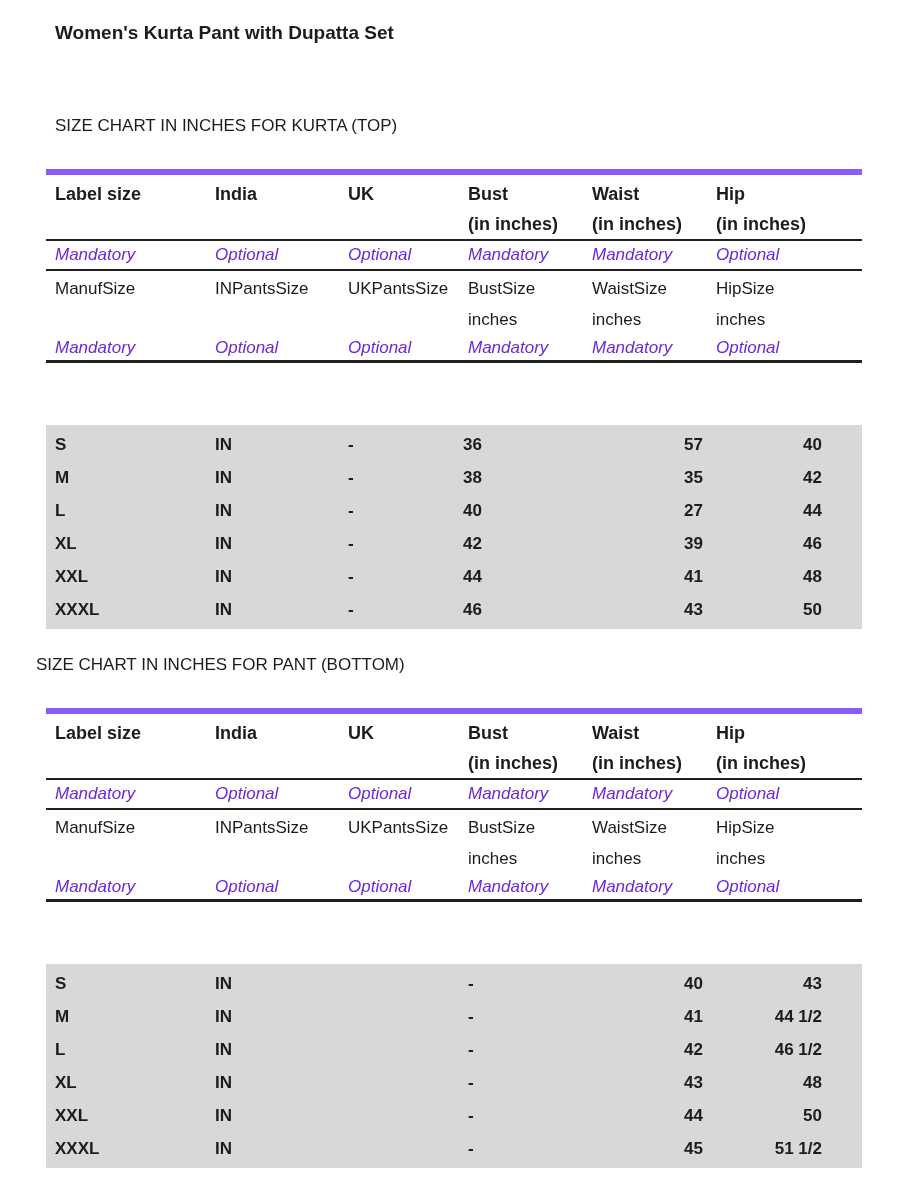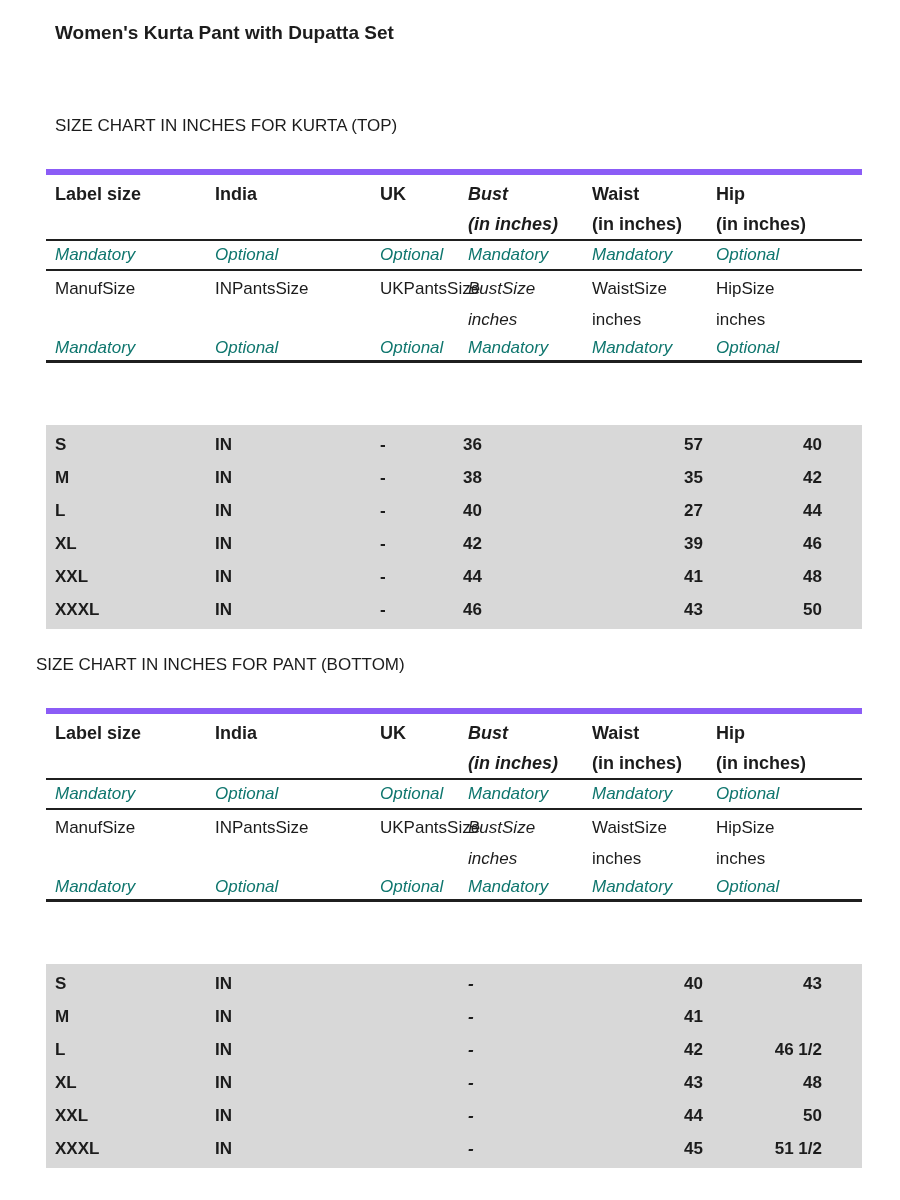--- a/index.html
+++ b/index.html
@@ -11,34 +11,34 @@
   .section-heading{margin-left:55px;font-size:17px;font-weight:400;}
   #heading-kurta{margin-top:72px;}
   #heading-pant{margin-top:26px;margin-left:36px;}
 
   .size-table{margin-left:46px;width:816px;margin-top:33px;}
   .grid6{display:grid;grid-template-columns:166px 133px 118px 124px 121px 154px;}
 
   .thead{border-top:6px solid #8b5cf6;border-bottom:2px solid #1f1f1f;padding-top:4px;}
   .hl,.hs{display:block;font-size:18px;font-weight:700;line-height:30px;white-space:nowrap;}
 
-  .reqrow{font-style:italic;color:#0f766e;font-size:17px;}
+  .reqrow{font-style:italic;color:#6d28d9;font-size:17px;}
   .reqrow .cell{line-height:28px;height:28px;}
   .req1{border-bottom:2px solid #1f1f1f;}
   .fieldrow{padding-top:2px;font-size:17px;}
   .fl,.fs{display:block;line-height:31px;white-space:nowrap;}
   .req2{border-bottom:3px solid #1f1f1f;}
   .req2 .cell{line-height:25px;height:25px;}
 
   .datablock{margin-top:62px;background:#d8d8d8;padding:3px 0;}
   .datarow{height:33px;font-size:17px;font-weight:600;}
   .datarow .cell{line-height:33px;}
 
-  .c1{padding-left:9px;} .c2{padding-left:3px;} .c3{padding-left:3px;margin-left:32px;}
-  .c4{padding-left:5px;font-style:italic;} .c5{padding-left:5px;} .c6{padding-left:8px;}
+  .c1{padding-left:9px;} .c2{padding-left:3px;} .c3{padding-left:3px;}
+  .c4{padding-left:5px;} .c5{padding-left:5px;} .c6{padding-left:8px;}
   .num4{text-align:left;padding-right:2px;padding-left:0;}
   .num5{text-align:right;padding-right:5px;padding-left:0;}
   .num6{text-align:right;padding-right:40px;padding-left:0;}
 </style>
 </head>
 <body>
 
 <div class="doc-title">Women's Kurta Pant with Dupatta Set</div>
 
 <div class="section-heading" id="heading-kurta">SIZE CHART IN INCHES FOR KURTA (TOP)</div>
@@ -251,20 +251,21 @@
       <div class="cell c4">-</div>
       <div class="cell num5">40</div>
       <div class="cell num6">43</div>
     </div>
     <div class="datarow grid6">
       <div class="cell c1">M</div>
       <div class="cell c2">IN</div>
       <div class="cell c3"></div>
       <div class="cell c4">-</div>
       <div class="cell num5">41</div>
+      <div class="cell num6">44 1/2</div>
     </div>
     <div class="datarow grid6">
       <div class="cell c1">L</div>
       <div class="cell c2">IN</div>
       <div class="cell c3"></div>
       <div class="cell c4">-</div>
       <div class="cell num5">42</div>
       <div class="cell num6">46 1/2</div>
     </div>
     <div class="datarow grid6">

